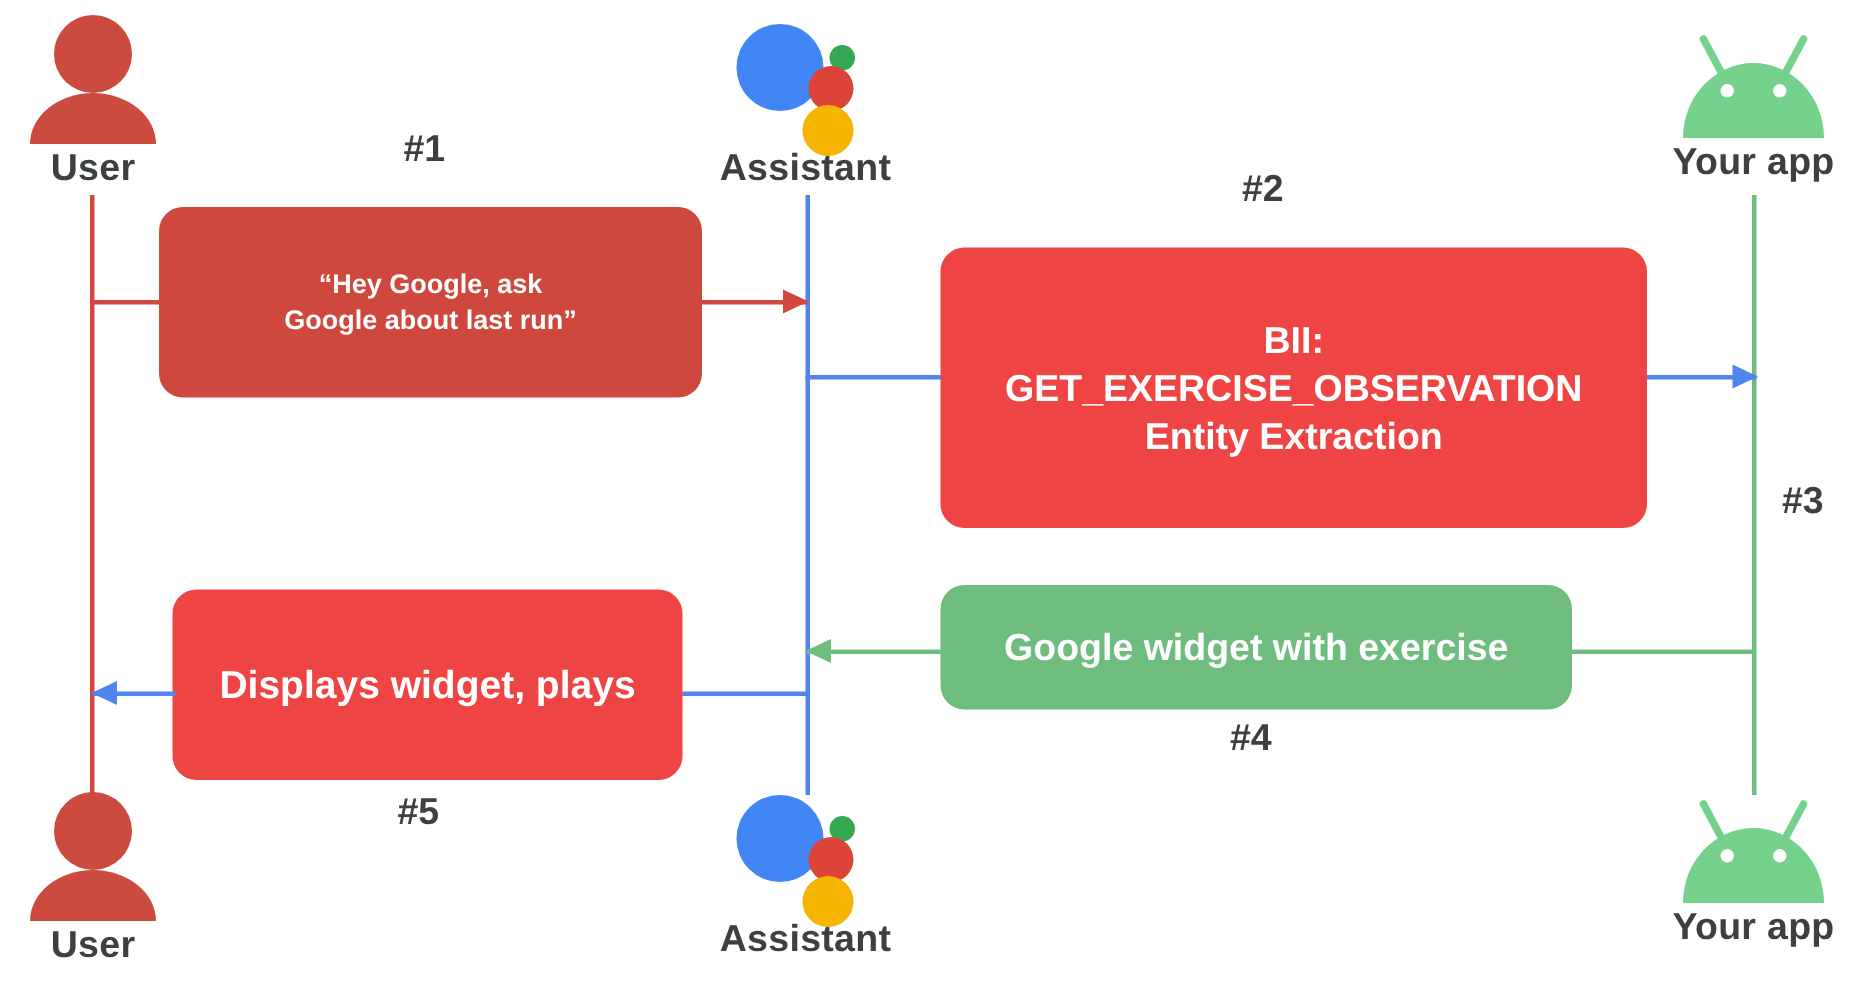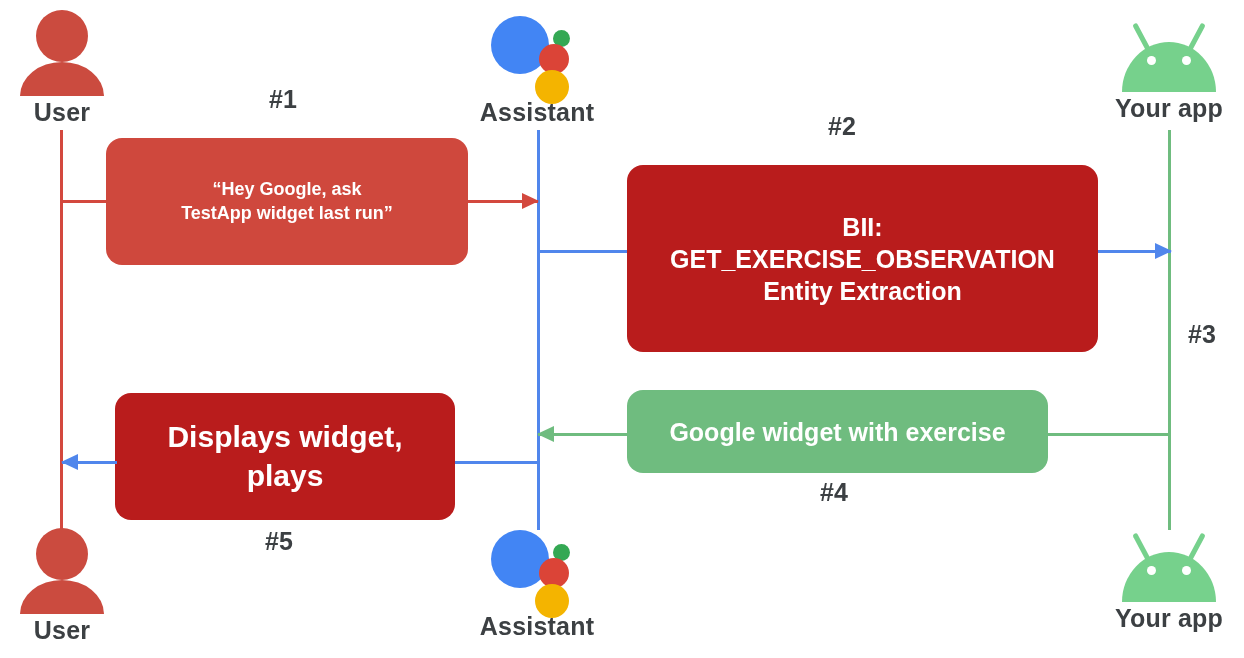--- a/index.html
+++ b/index.html
@@ -59,21 +59,21 @@
   .android .eye.l{left:28px;}
   .android .eye.r{right:28px;}
 
   
   .msgbox{
     position:absolute;border-radius:16px;color:#fff;
     display:flex;align-items:center;justify-content:center;text-align:center;
     font-weight:700;line-height:1.28;padding:6px 14px;box-sizing:border-box;
   }
   .msgbox.red  {background:#CF483D;}
-  .msgbox.blue {background:#b91c1c;justify-content:flex-end;}
+  .msgbox.blue {background:#ef4444;justify-content:flex-end;}
   .msgbox.green{background:#6FBC7F;}
   .msgbox .txt{width:100%;}
   .msgbox .txt span{display:block;}
 
   
   .step{
     position:absolute;font-size:25px;font-weight:700;color:#3C4043;
     white-space:nowrap;
   }
 
@@ -133,21 +133,21 @@
     <div class="actor-label">Your app</div>
   </div>
 
   <div class="step" style="left:269px; top:85px;">#1</div>
 
   <div class="conn c-red" style="left:60px; top:200px; width:50px; height:3px; background:#D3483E;"></div>
 
   <div class="msgbox red" style="left:106px; top:138px; width:362px; height:127px; font-size:18px;">
     <div class="txt">
       <span>“Hey Google, ask</span>
-      <span>TestApp widget last run”</span>
+      <span>Google about last run”</span>
     </div>
   </div>
 
   <div class="arrow a-red right" style="left:468px; top:200px; width:70px;">
     <div class="line"></div>
     <div class="head"></div>
   </div>
 
   <div class="step" style="left:828px; top:112px;">#2</div>
 
@@ -180,21 +180,21 @@
 
   <div class="arrow a-green left" style="left:538px; top:433px; width:90px;">
     <div class="line"></div>
     <div class="head"></div>
   </div>
 
   <div class="step" style="left:265px; top:527px;">#5</div>
 
   <div class="conn c-blue" style="left:455px; top:461px; width:84px;"></div>
 
-  <div class="msgbox blue" style="left:115px; top:393px; width:340px; height:127px; font-size:30px;">
+  <div class="msgbox blue" style="left:115px; top:393px; width:340px; height:127px; font-size:26px;">
     <div class="txt">
       <span>Displays widget, plays</span>
     </div>
   </div>
 
   <div class="arrow a-blue left" style="left:62px; top:461px; width:55px;">
     <div class="line"></div>
     <div class="head"></div>
   </div>
 

